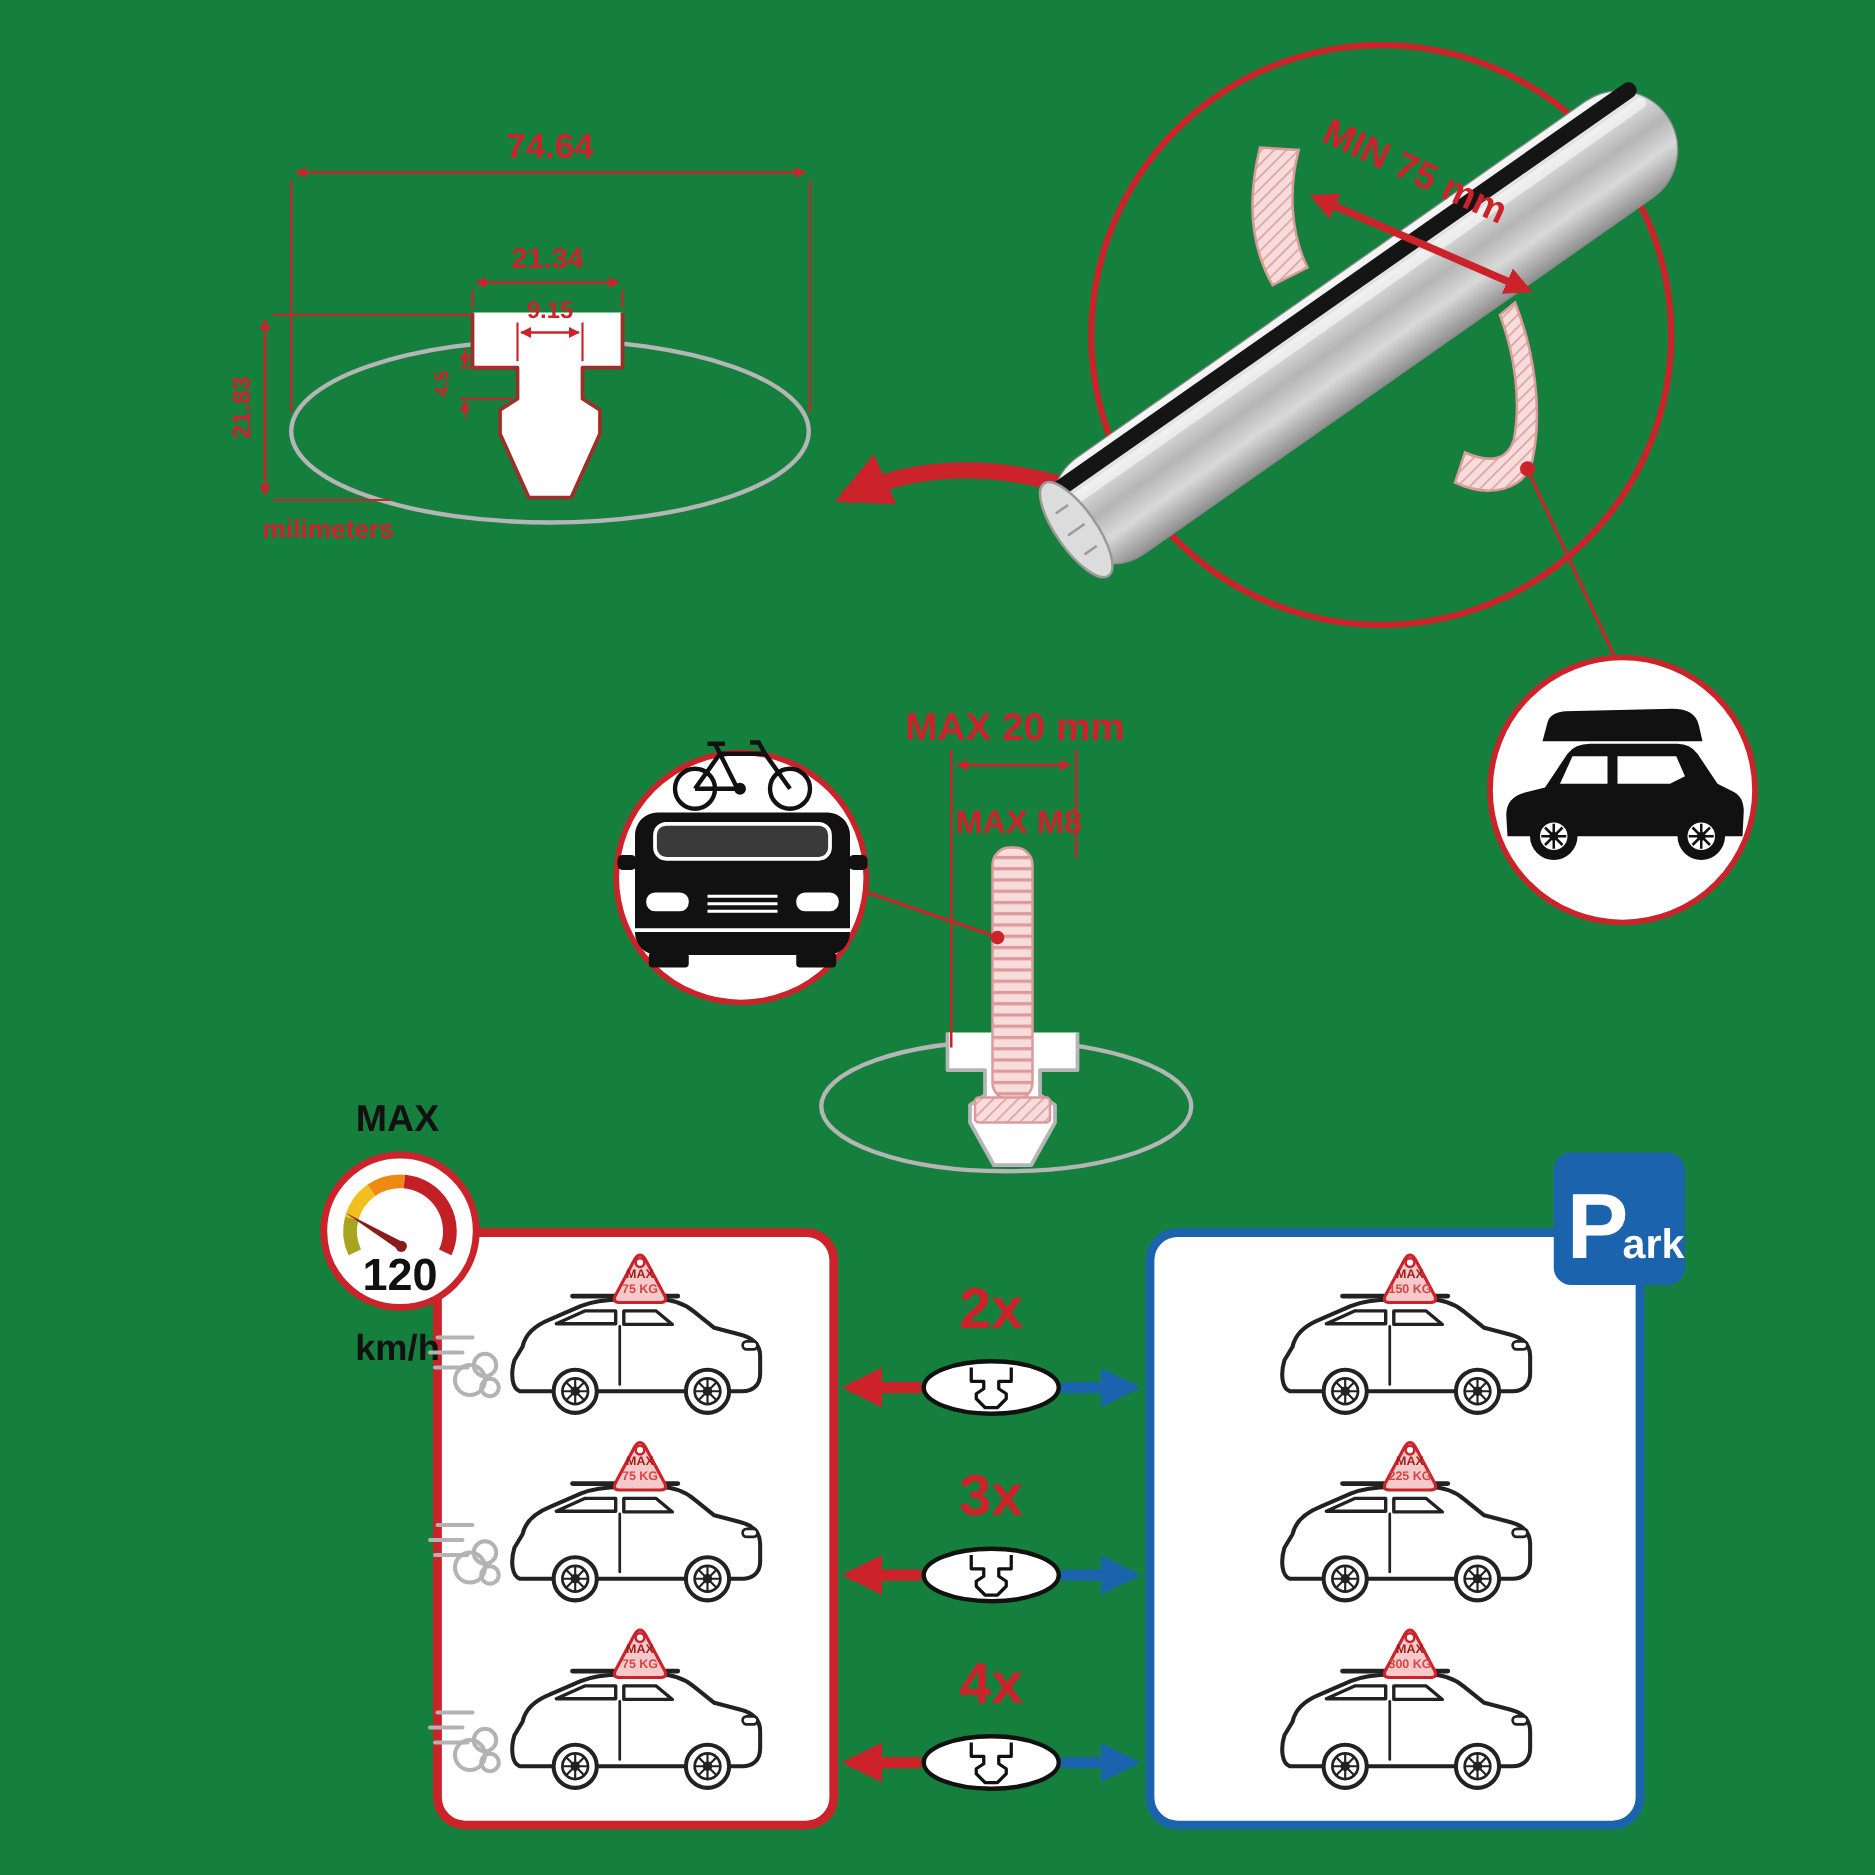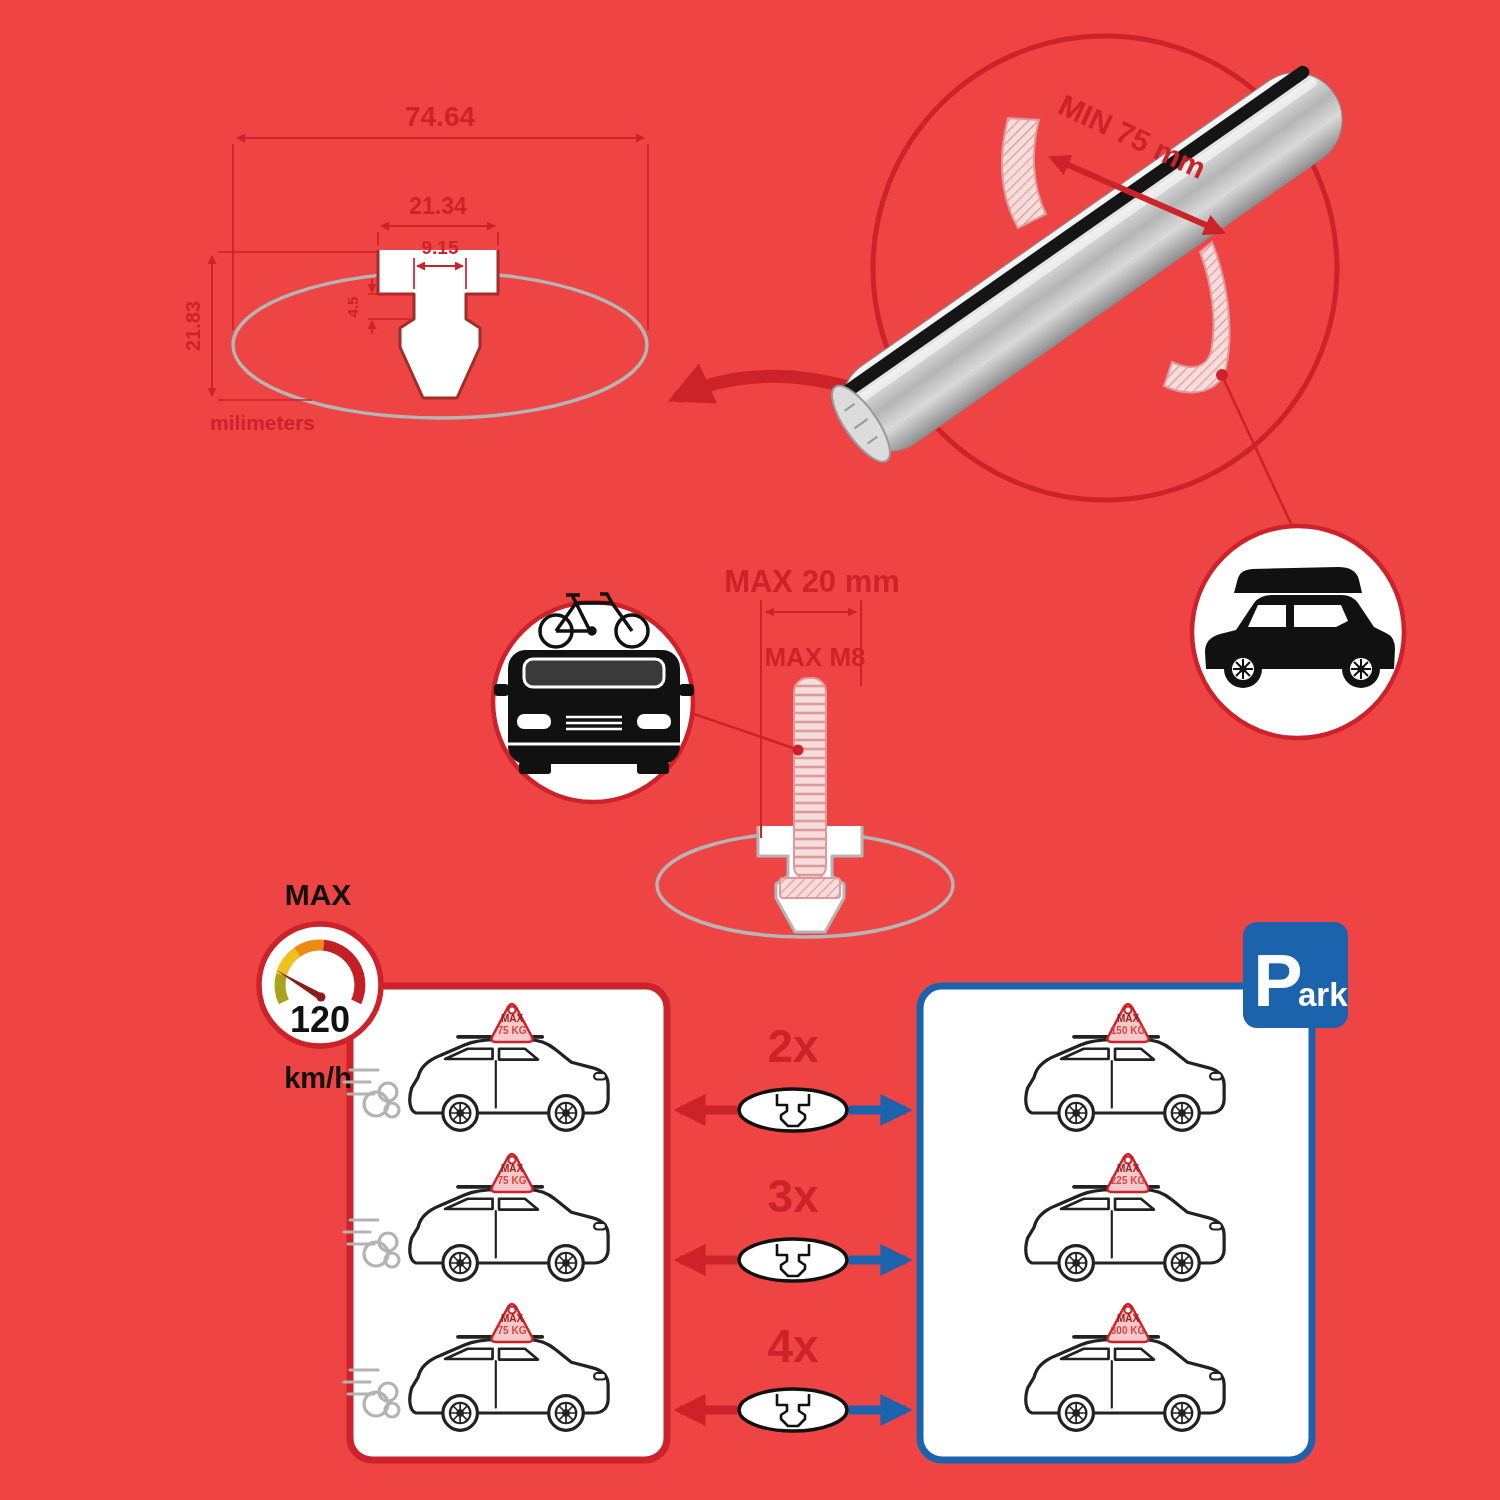--- a/index.html
+++ b/index.html
@@ -1,16 +1,16 @@
 <!DOCTYPE html>
 <html><head>
 <meta charset="utf-8">
 <style>
   html,body{margin:0;padding:0;background:#fff;}
-  #canvas{position:relative;width:1500px;height:1500px;background:#ef4444;overflow:hidden;}
+  #canvas{position:relative;width:1500px;height:1500px;background:#15803d;overflow:hidden;}
   svg{position:absolute;left:0;top:0;}
   text{font-family:"Liberation Sans","DejaVu Sans",sans-serif;}
   .dim{fill:#cc2229;font-weight:bold;}
   .blk{fill:#111;font-weight:bold;}
 </style>
 </head>
 <body>
 
 <div id="canvas">
 <svg width="1500" height="1500" viewBox="0 0 1500 1500">

